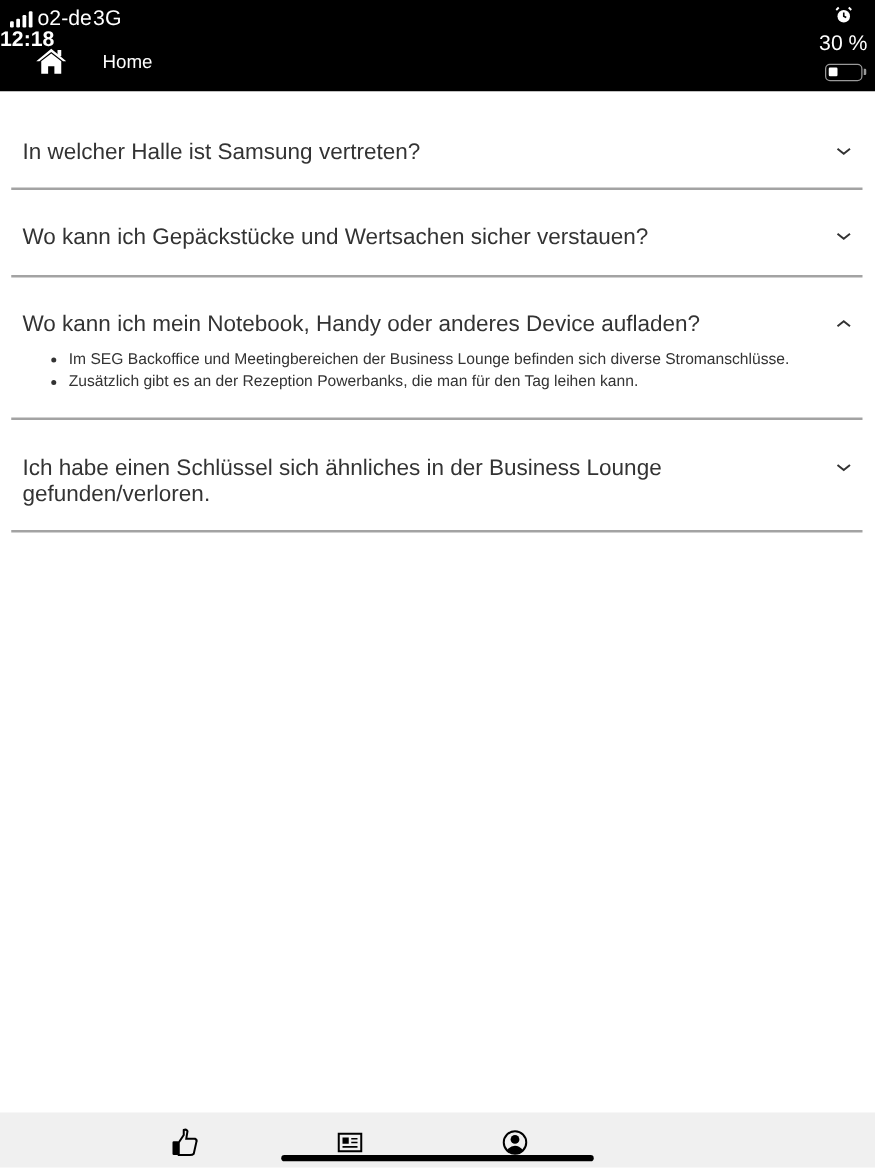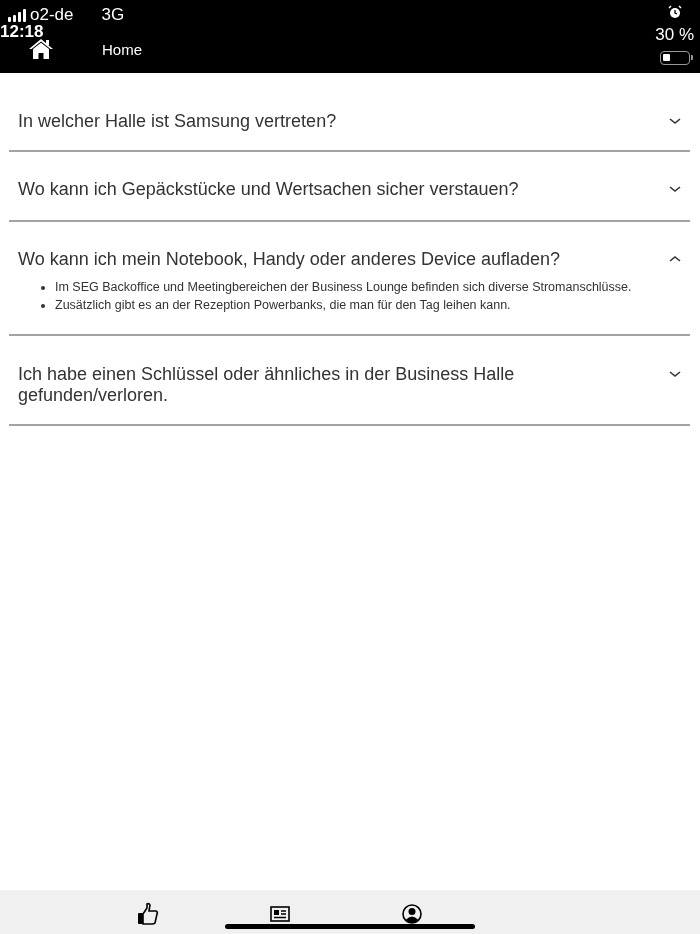--- a/index.html
+++ b/index.html
@@ -2,29 +2,29 @@
 <html><head>
 <meta charset="utf-8">
 <style>
   html, body { margin:0; padding:0; }
   body { width:700px; height:934px; position:relative; background:#ffffff; font-family:"Liberation Sans", sans-serif; overflow:hidden; color:#333; }
   .topbar { position:absolute; left:0; top:0; width:700px; height:73px; background:#000; color:#fff; }
   .status { position:absolute; left:0; top:0; width:700px; height:30px; font-size:17px; }
   .status .left { position:absolute; left:8px; top:5px; display:flex; align-items:center; }
   .bars { display:inline-flex; align-items:flex-end; gap:2px; margin-right:4px; height:13px; }
   .bars span { width:3px; background:#fff; border-radius:1px; display:block; }
-  .status .carrier { margin-right:28px; }
+  .status .carrier { margin-right:1px; }
   .status .time { position:absolute; left:0; width:700px; text-align:left; top:22px; font-weight:bold; }
   .status .right { position:absolute; right:6px; top:5px; display:flex; align-items:center; gap:6px;flex-direction:column; }
   .battery { width:30px; height:14px; border:1.5px solid #999; border-radius:4px; position:relative; box-sizing:border-box; }
   .battery .fill { position:absolute; left:2px; top:2px; width:7px; height:7px; background:#fff; border-radius:1px; }
   .battery::after { content:""; position:absolute; right:-4px; top:3px; width:2px; height:5px; background:#999; border-radius:0 1px 1px 0; }
   .nav { position:absolute; left:0; top:30px; height:43px; width:700px; }
   .home-icon { position:absolute; left:28px; top:8px; width:26px; height:22px; }
-  .nav .title { position:absolute; left:82px; top:11px; font-size:15px; color:#fff;margin-left:20px; }
+  .nav .title { position:absolute; left:82px; top:11px; font-size:15px; color:#fff; }
   .faq { position:absolute; left:9px; top:86px; width:681px; }
   .item { border-bottom:2px solid #a3a3a3; position:relative; }
   .item .q { font-size:18px; color:#333; padding:0 60px 0 9px; line-height:21px; }
   .chev { position:absolute; right:8px; width:14px; height:10px; }
   .answer { margin:8px 0 0 0; padding-left:46px; font-size:12.5px; color:#333; line-height:18px; }
   .answer li { margin:0; }
   .bottombar { position:absolute; left:0; top:890px; width:700px; height:44px; background:#f0f0f0; }
   .tab { position:absolute; top:12px; width:24px; height:24px; }
   .homeind { position:absolute; left:225px; top:34px; width:250px; height:5px; background:#000; border-radius:3px; }
 </style>
@@ -83,21 +83,21 @@
     <div class="q" style="padding-top:27px;">Wo kann ich mein Notebook, Handy oder anderes Device aufladen?</div>
     <svg class="chev" style="top:32px;" viewBox="0 0 14 10">
         <path d="M2 7 L7 3 L12 7" stroke="#333" stroke-width="1.6" fill="none"></path>
       </svg>
     <ul class="answer">
       <li>Im SEG Backoffice und Meetingbereichen der Business Lounge befinden sich diverse Stromanschlüsse.</li>
       <li>Zusätzlich gibt es an der Rezeption Powerbanks, die man für den Tag leihen kann.</li>
     </ul>
   </div>
   <div class="item" style="height:88px;">
-    <div class="q" style="padding-top:28px; padding-right:150px;">Ich habe einen Schlüssel oder ähnliches in der Business Halle gefunden/verloren.</div>
+    <div class="q" style="padding-top:28px; padding-right:150px;">Ich habe einen Schlüssel sich ähnliches in der Business Lounge gefunden/verloren.</div>
     <svg class="chev" style="top:33px;" viewBox="0 0 14 10">
         <path d="M2 3 L7 7 L12 3" stroke="#333" stroke-width="1.6" fill="none"></path>
       </svg>
   </div>
 </div>
 
 <div class="bottombar">
   <svg class="tab" style="left:136px;" viewBox="0 0 24 24">
     <rect x="2" y="11" width="5" height="11" rx="1" fill="#000"></rect>
     <path d="M7 12 L11 6 L11 2 Q13 1 14 3 L13 9 L20 9 Q22 10 21 12 L19 21 Q18 22 16 22 L7 22 Z" fill="none" stroke="#000" stroke-width="1.6"></path>

